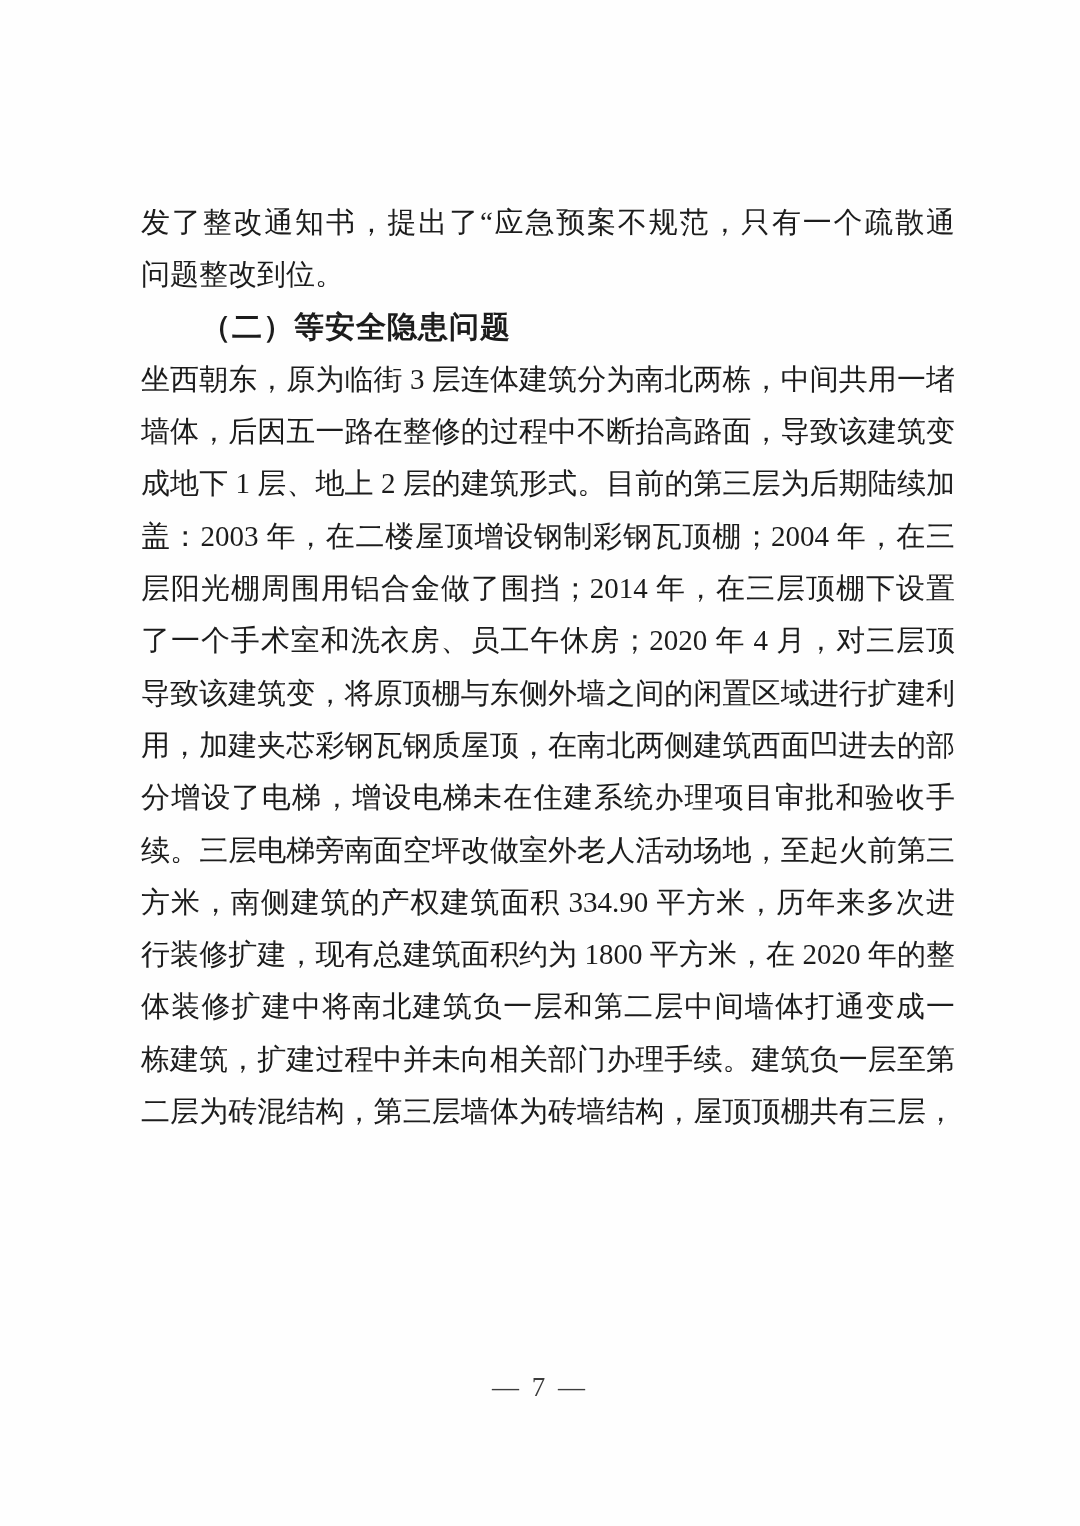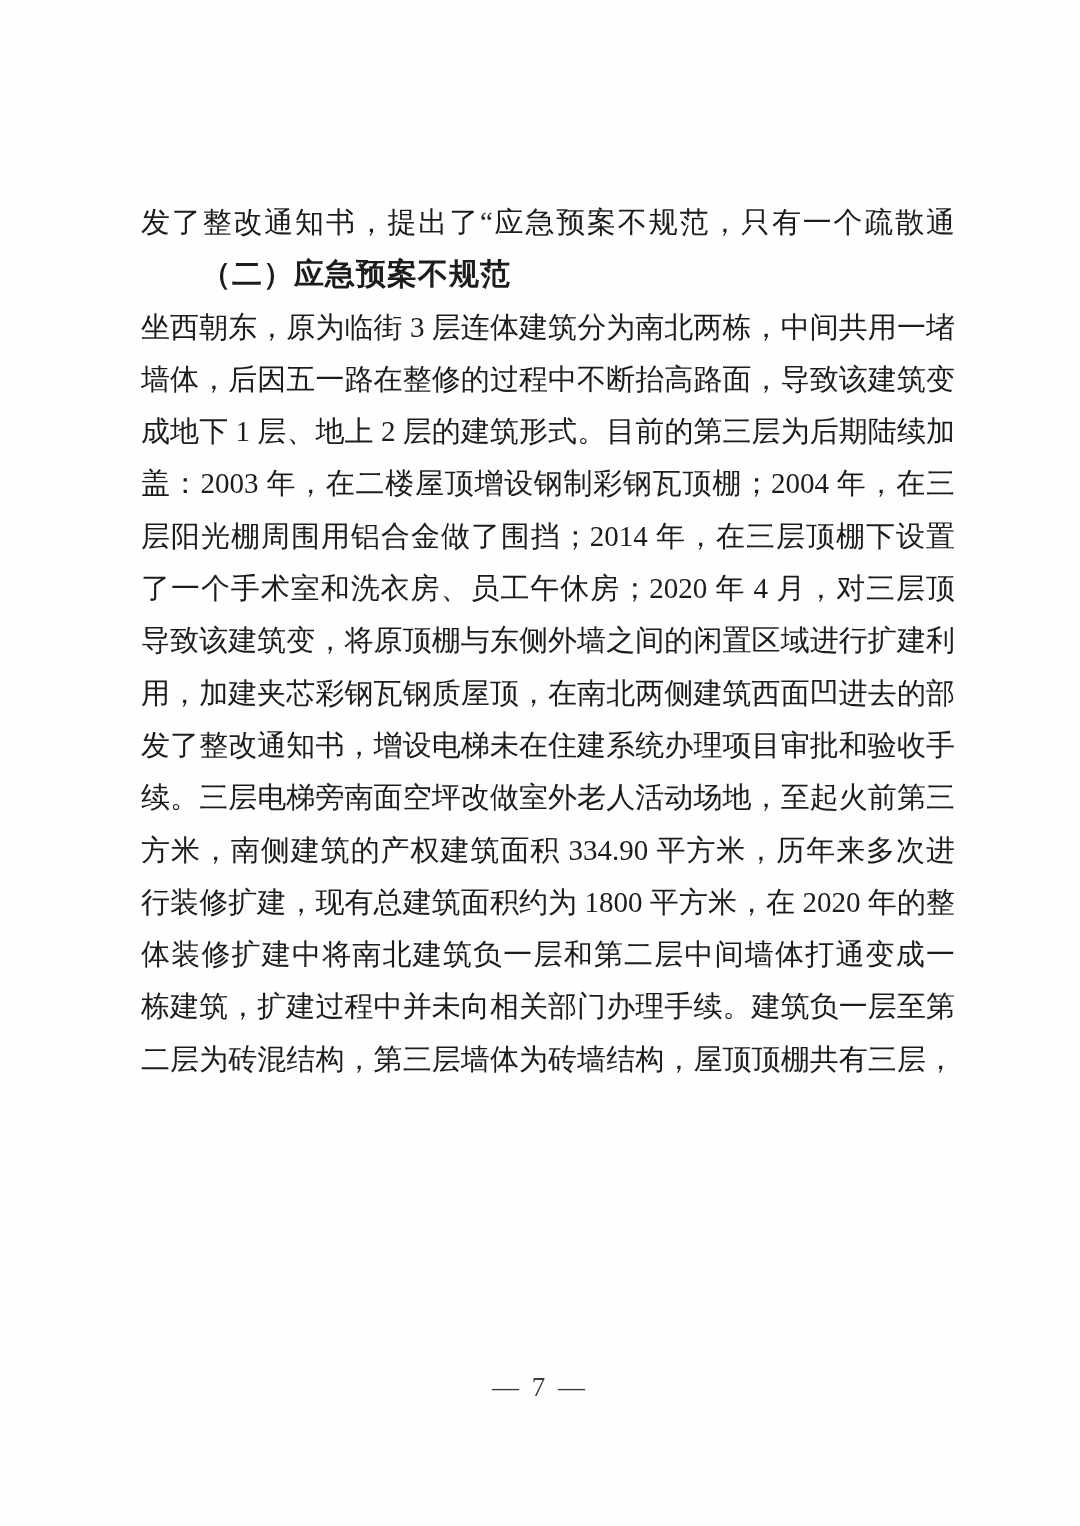--- a/index.html
+++ b/index.html
@@ -52,32 +52,33 @@
     letter-spacing: 3px;
   }
 </style>
 </head>
 <body>
 
 <div class="page">
   <div class="text-block">
 
     <div class="line justify">发了整改通知书，提出了“应急预案不规范，只有一个疏散通道，</div>
+    <div class="line">问题整改到位。</div>
 
-    <div class="line heading indent">（二）应急预案不规范</div>
+    <div class="line heading indent">（二）等安全隐患问题</div>
 
     <div class="line justify">坐西朝东，原为临街 3 层连体建筑分为南北两栋，中间共用一堵</div>
     <div class="line justify">墙体，后因五一路在整修的过程中不断抬高路面，导致该建筑变</div>
     <div class="line justify">成地下 1 层、地上 2 层的建筑形式。目前的第三层为后期陆续加</div>
     <div class="line justify">盖：2003 年，在二楼屋顶增设钢制彩钢瓦顶棚；2004 年，在三</div>
     <div class="line justify">层阳光棚周围用铝合金做了围挡；2014 年，在三层顶棚下设置</div>
     <div class="line justify">了一个手术室和洗衣房、员工午休房；2020 年 4 月，对三层顶</div>
     <div class="line justify">导致该建筑变，将原顶棚与东侧外墙之间的闲置区域进行扩建利</div>
     <div class="line justify">用，加建夹芯彩钢瓦钢质屋顶，在南北两侧建筑西面凹进去的部</div>
-    <div class="line justify">发了整改通知书，增设电梯未在住建系统办理项目审批和验收手</div>
+    <div class="line justify">分增设了电梯，增设电梯未在住建系统办理项目审批和验收手</div>
     <div class="line justify">续。三层电梯旁南面空坪改做室外老人活动场地，至起火前第三</div>
     <div class="line justify">方米，南侧建筑的产权建筑面积 334.90 平方米，历年来多次进</div>
     <div class="line justify">行装修扩建，现有总建筑面积约为 1800 平方米，在 2020 年的整</div>
     <div class="line justify">体装修扩建中将南北建筑负一层和第二层中间墙体打通变成一</div>
     <div class="line justify">栋建筑，扩建过程中并未向相关部门办理手续。建筑负一层至第</div>
     <div class="line justify">二层为砖混结构，第三层墙体为砖墙结构，屋顶顶棚共有三层，</div>
 
   </div>
 
   <div class="footer">

